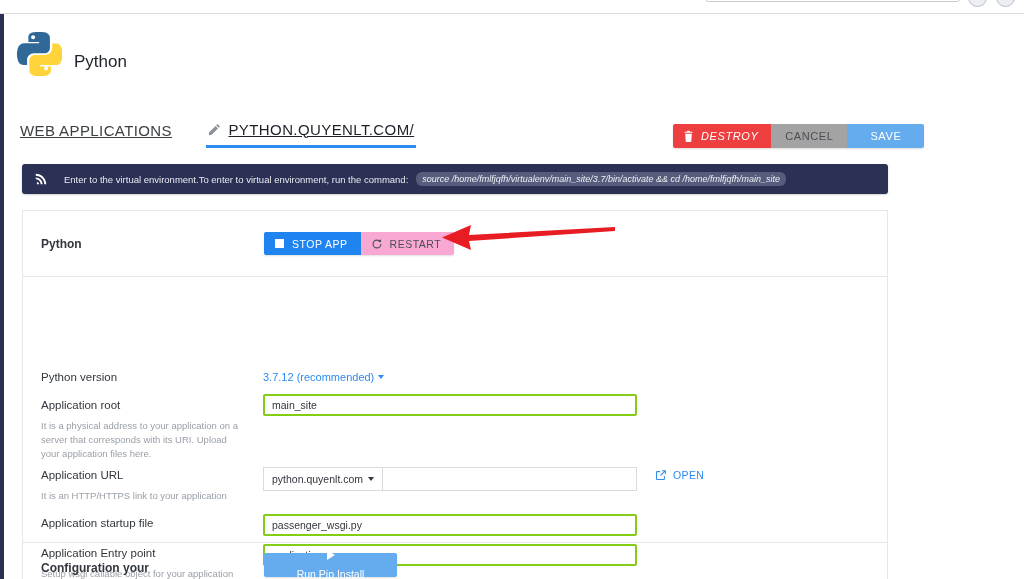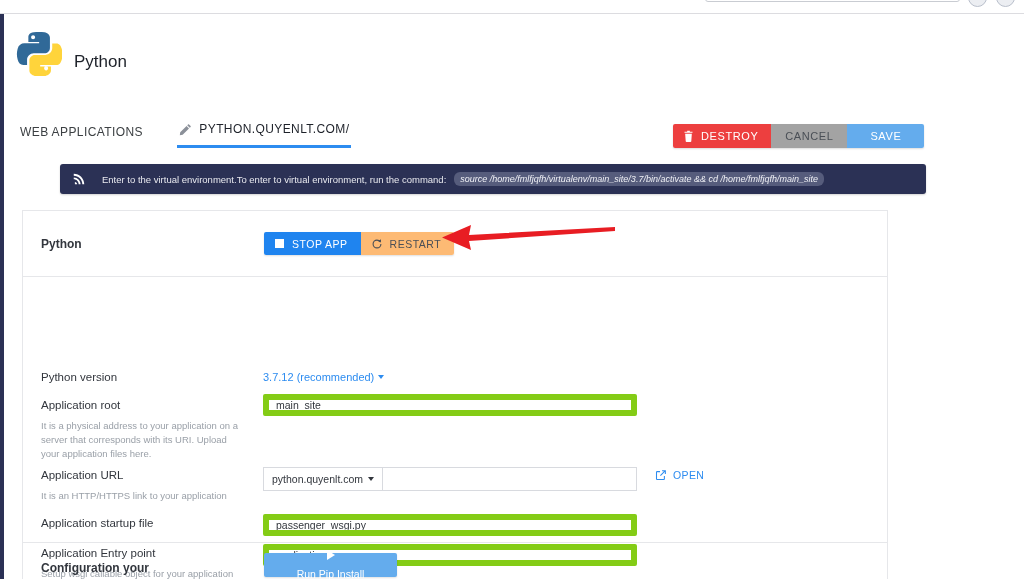--- a/index.html
+++ b/index.html
@@ -66,24 +66,25 @@
   }
 
   
   .tabs {
     position: absolute; left: 14px; top: 100px;
     height: 32px;
   }
   .tab {
     display: inline-flex; align-items: center; gap: 7px;
     height: 30px; padding: 0 2px;
-    font-size: 12px; letter-spacing: .4px;
+    font-size: 15px; letter-spacing: .4px;
     color: #3c4043;
     cursor: pointer;
     position: relative;
+    text-decoration: underline;
   }
   .tab.first { margin-right: 28px; }
   .tab.active { color: #1d2129; }
   .tab.active .tab-underline {
     position: absolute; left: 0; bottom: -4px;
     width: 100%; height: 3px; background: #2d8cf0;
   }
   .pencil { width: 13px; height: 13px; display: block; }
 
   
@@ -91,21 +92,21 @@
     position: absolute; left: 669px; top: 110px;
     display: flex; height: 24px;
     box-shadow: 0 1px 2px rgba(0,0,0,.14);
     border-radius: 2px; overflow: hidden;
   }
   .btn-destroy {
     display: flex; align-items: center; gap: 7px;
     background: #ed3f3f; color: #fff;
     padding: 0 13px 0 10px;
     font-size: 11px; letter-spacing: .6px;
-    border: none; cursor: pointer; height: 24px;
+    border: none; cursor: pointer; height: 24px; font-style: italic;
   }
   .btn-cancel {
     display: flex; align-items: center; justify-content: center;
     background: #a3a3a3; color: #4a4f56;
     width: 76px; font-size: 11px; letter-spacing: .6px;
     border: none; cursor: pointer; height: 24px;
   }
   .btn-save {
     display: flex; align-items: center; justify-content: center;
     background: #64aced; color: #ffffff;
@@ -115,21 +116,20 @@
   .trash { width: 11px; height: 12px; display: block; }
 
   
   .notice-bar {
     position: absolute; left: 18px; top: 150px;
     width: 866px; height: 30px;
     background: #2b3155;
     border-radius: 3px;
     display: flex; align-items: center;
     box-shadow: 0 1px 2px rgba(0,0,0,.18);
-    margin-left: 38px;
   }
   .notice-icon { margin-left: 12px; width: 14px; height: 14px; display: block; }
   .notice-text {
     margin-left: 16px;
     font-size: 9.5px; color: #e8e9ef;
   }
   .notice-cmd {
     margin-left: 8px; padding: 2px 6px;
     background: #565c7c;
     border-radius: 6px;
@@ -167,21 +167,21 @@
   .btn-stop {
     display: flex; align-items: center; gap: 8px;
     background: #1f84ef; color: #ffffff;
     padding: 0 13px 0 11px; height: 23px;
     font-size: 10.5px; letter-spacing: .5px;
     border: none; cursor: pointer;
   }
   .stop-square { width: 9px; height: 9px; background: #fff; display: block; }
   .btn-restart {
     display: flex; align-items: center; gap: 7px;
-    background: #fdba74; color: #4a4f56;
+    background: #f9a8d4; color: #4a4f56;
     padding: 0 13px 0 10px; height: 23px;
     font-size: 10.5px; letter-spacing: .5px;
     border: none; cursor: pointer;
   }
   .restart-icon { width: 12px; height: 12px; display: block; }
 
   
   .arrow-annot {
     position: absolute; left: 437px; top: 206px;
     width: 175px; height: 34px;
@@ -194,21 +194,21 @@
     font-size: 11.5px; color: #32363d;
   }
   .field-help {
     position: absolute;
     font-size: 9.5px; color: #9aa0a8; line-height: 1.45;
     width: 205px;
   }
   .text-input {
     position: absolute;
     height: 22px;
-    border: 6px solid #84cc16;
+    border: 2px solid #84cc16;
     border-radius: 2px;
     background: #fff;
     font-size: 10.5px;
     color: #32363d;
     padding: 0 7px;
     font-family: "Liberation Sans", sans-serif;
   }
 
   .version-link {
     position: absolute; left: 240px; top: 94px;

